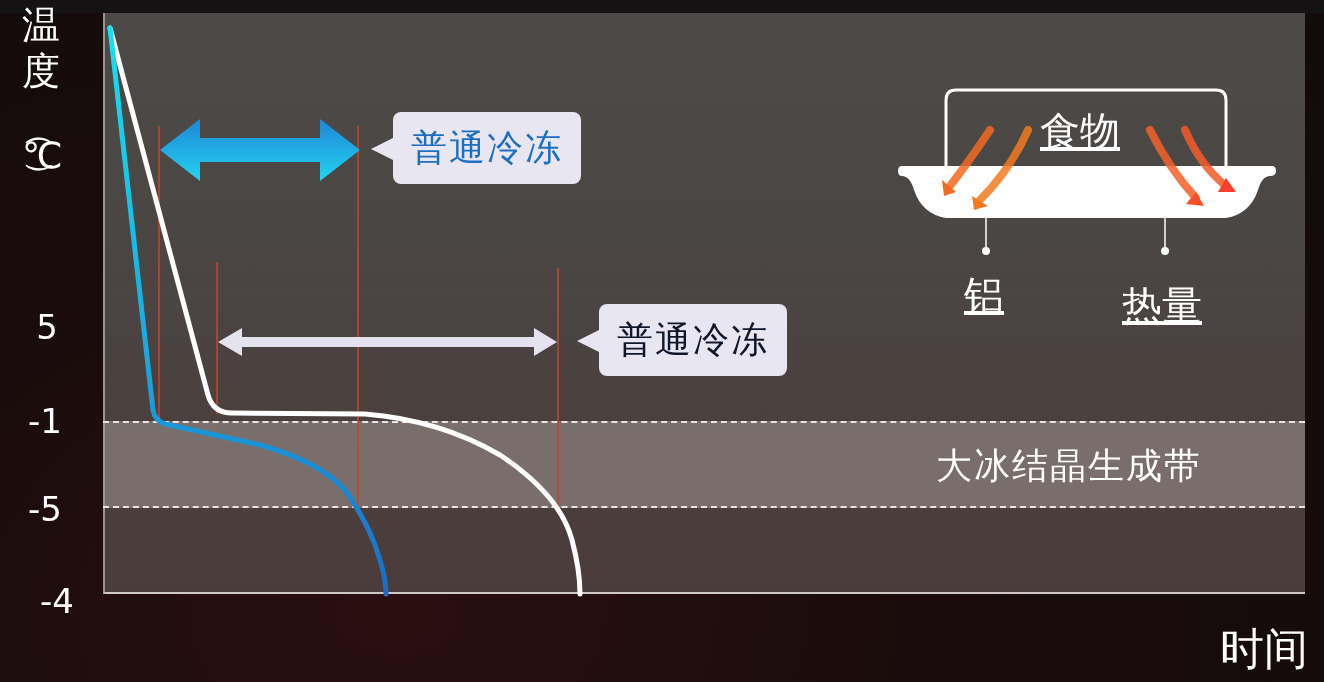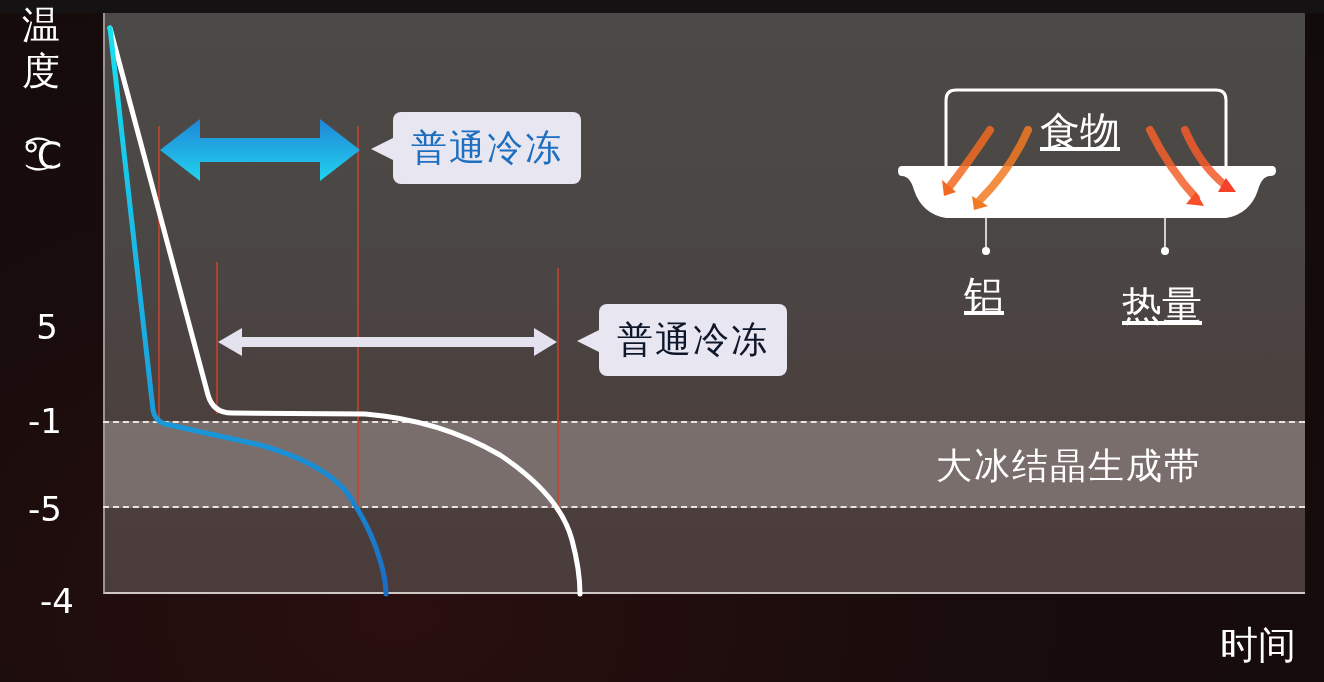--- a/index.html
+++ b/index.html
@@ -20,21 +20,21 @@
     position:absolute; left:103px; top:421px; width:1202px; height:87px;
     background: rgba(160,150,148,0.55);
     border-top:2px dashed #e8e4e2; border-bottom:2px dashed #e8e4e2;
     box-sizing:border-box;
   }
   .band-label {
     position:absolute; left:928px; top:442px; font-size:36px; letter-spacing:2px; color:#fff;margin-left:8px;
   }
   .ylabel-char { position:absolute; left:22px; font-size:38px; color:#fff; line-height:1; }
   .ytick { position:absolute; font-size:34px; color:#fff; line-height:1; text-align:right; width:70px; }
-  .xlabel { position:absolute; left:1220px; top:620px; font-size:38px; color:#fff; }
+  .xlabel { position:absolute; left:1220px; top:620px; font-size:44px; color:#fff; }
   svg.overlay { position:absolute; left:0; top:0; }
   .callout {
     position:absolute; background:#e7e6f1; border-radius:8px; font-size:36px; letter-spacing:2px;
     padding:0 18px; line-height:72px; height:72px; box-sizing:border-box;
   }
   .callout::before {
     content:""; position:absolute; left:-22px; top:26px;
     border-top:11px solid transparent; border-bottom:11px solid transparent; border-right:22px solid #e7e6f1;
   }
   .callout-fast { left:393px; top:112px; color:#1f6fc0; }

